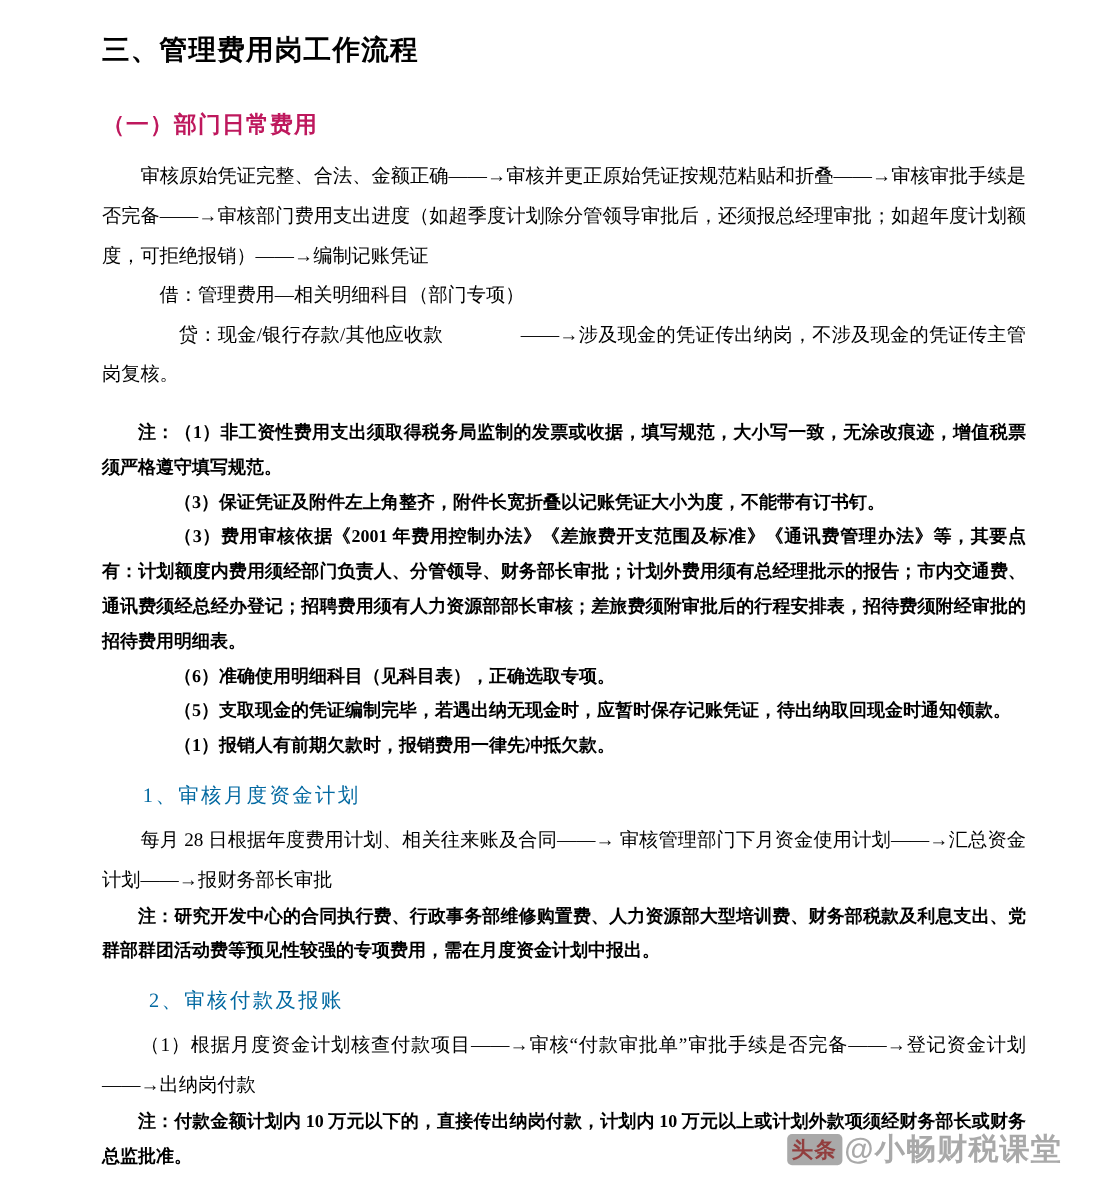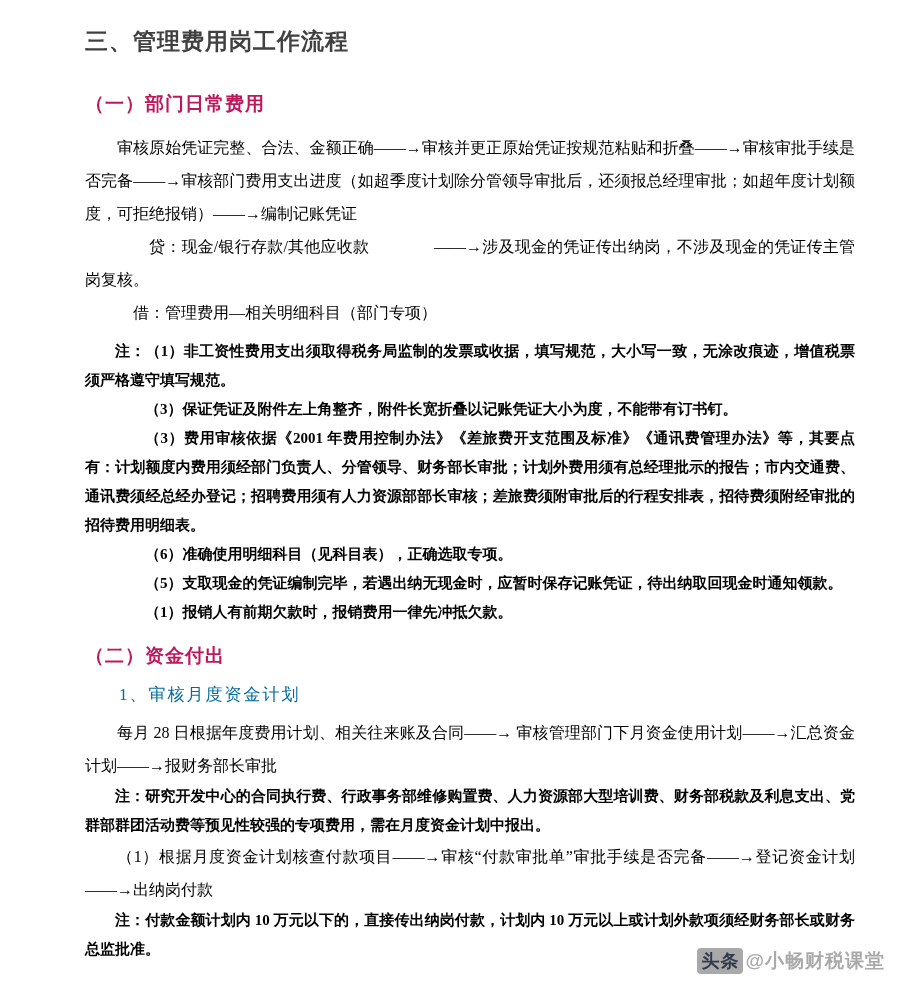--- a/index.html
+++ b/index.html
@@ -17,21 +17,21 @@
   }
   .page {
     box-sizing: border-box;
     width: 911px;
     height: 986px;
     padding: 14px 56px 0 85px;
   }
   .doc-title {
     font-size: 23px;
     font-weight: bold;
-    color: #404040;
+    color: #000000;
     letter-spacing: 1px;
     margin: 12px 0 34px 0;
   }
   .sec-heading {
     font-size: 19px;
     font-weight: bold;
     color: #be185d;
     letter-spacing: 1px;
     margin: 10px 0 14px 0;
   }
@@ -58,83 +58,83 @@
   .sub-heading {
     font-size: 17px;
     font-weight: normal;
     color: #0369a1;
     letter-spacing: 2px;
     margin: 14px 0 10px 2em;
   }
   .sub-heading.s2 {
     margin-left: 2.3em;
   }
-  .notes-block { margin-top: 8px; }
+  .notes-block { margin-top: 18px; }
   .watermark {
     position: absolute;
     right: 26px;
     bottom: 12px;
     display: flex;
     align-items: center;
     gap: 2px;
     opacity: 0.85;
     pointer-events: none;
   }
   .wm-logo {
     display: inline-block;
     background: #9b9b9b;
-    color: #0f172a;
+    color: #7f1d1d;
     font-family: "Liberation Sans", sans-serif;
     font-weight: bold;
     font-size: 18px;
     line-height: 22px;
     padding: 2px 4px;
     border-radius: 4px;
     letter-spacing: 1px;
   }
   .wm-text {
     color: #9b9b9b;
     font-family: "Liberation Sans", sans-serif;
     font-weight: bold;
-    font-size: 19px;
+    font-size: 25px;
     letter-spacing: 1px;
   }
 </style>
 </head>
 <body>
 
 <div class="page">
 
   <h1 class="doc-title">三、管理费用岗工作流程</h1>
 
   <h2 class="sec-heading">（一）部门日常费用</h2>
 
   <p class="body indent2">审核原始凭证完整、合法、金额正确——→审核并更正原始凭证按规范粘贴和折叠——→审核审批手续是否完备——→审核部门费用支出进度（如超季度计划除分管领导审批后，还须报总经理审批；如超年度计划额度，可拒绝报销）——→编制记账凭证</p>
 
+  <p class="body indent3">借：管理费用—相关明细科目（部门专项）</p>
+
   <p class="body indent4">贷：现金/银行存款/其他应收款　　　　——→涉及现金的凭证传出纳岗，不涉及现金的凭证传主管岗复核。</p>
-
-  <p class="body indent3">借：管理费用—相关明细科目（部门专项）</p>
 
   <div class="notes-block">
     <p class="note indent2">注：（1）非工资性费用支出须取得税务局监制的发票或收据，填写规范，大小写一致，无涂改痕迹，增值税票须严格遵守填写规范。</p>
     <p class="note indent4">（3）保证凭证及附件左上角整齐，附件长宽折叠以记账凭证大小为度，不能带有订书钉。</p>
     <p class="note indent4">（3）费用审核依据《2001 年费用控制办法》《差旅费开支范围及标准》《通讯费管理办法》等，其要点有：计划额度内费用须经部门负责人、分管领导、财务部长审批；计划外费用须有总经理批示的报告；市内交通费、通讯费须经总经办登记；招聘费用须有人力资源部部长审核；差旅费须附审批后的行程安排表，招待费须附经审批的招待费用明细表。</p>
     <p class="note indent4">（6）准确使用明细科目（见科目表），正确选取专项。</p>
     <p class="note indent4">（5）支取现金的凭证编制完毕，若遇出纳无现金时，应暂时保存记账凭证，待出纳取回现金时通知领款。</p>
     <p class="note indent4">（1）报销人有前期欠款时，报销费用一律先冲抵欠款。</p>
   </div>
 
-  <h2 class="sec-heading s2">（二）资金付出</h2>
 
   <div class="sub-heading">1、审核月度资金计划</div>
 
   <p class="body indent2">每月 28 日根据年度费用计划、相关往来账及合同——→ 审核管理部门下月资金使用计划——→汇总资金计划——→报财务部长审批</p>
 
   <p class="note indent2">注：研究开发中心的合同执行费、行政事务部维修购置费、人力资源部大型培训费、财务部税款及利息支出、党群部群团活动费等预见性较强的专项费用，需在月度资金计划中报出。</p>
 
+  <div class="sub-heading s2">2、审核付款及报账</div>
 
   <p class="body indent2">（1）根据月度资金计划核查付款项目——→审核“付款审批单”审批手续是否完备——→登记资金计划——→出纳岗付款</p>
 
   <p class="note indent2">注：付款金额计划内 10 万元以下的，直接传出纳岗付款，计划内 10 万元以上或计划外款项须经财务部长或财务总监批准。</p>
 
 </div>
 
 <div class="watermark">
   <span class="wm-logo">头条</span>
   <span class="wm-text">@小畅财税课堂</span>

